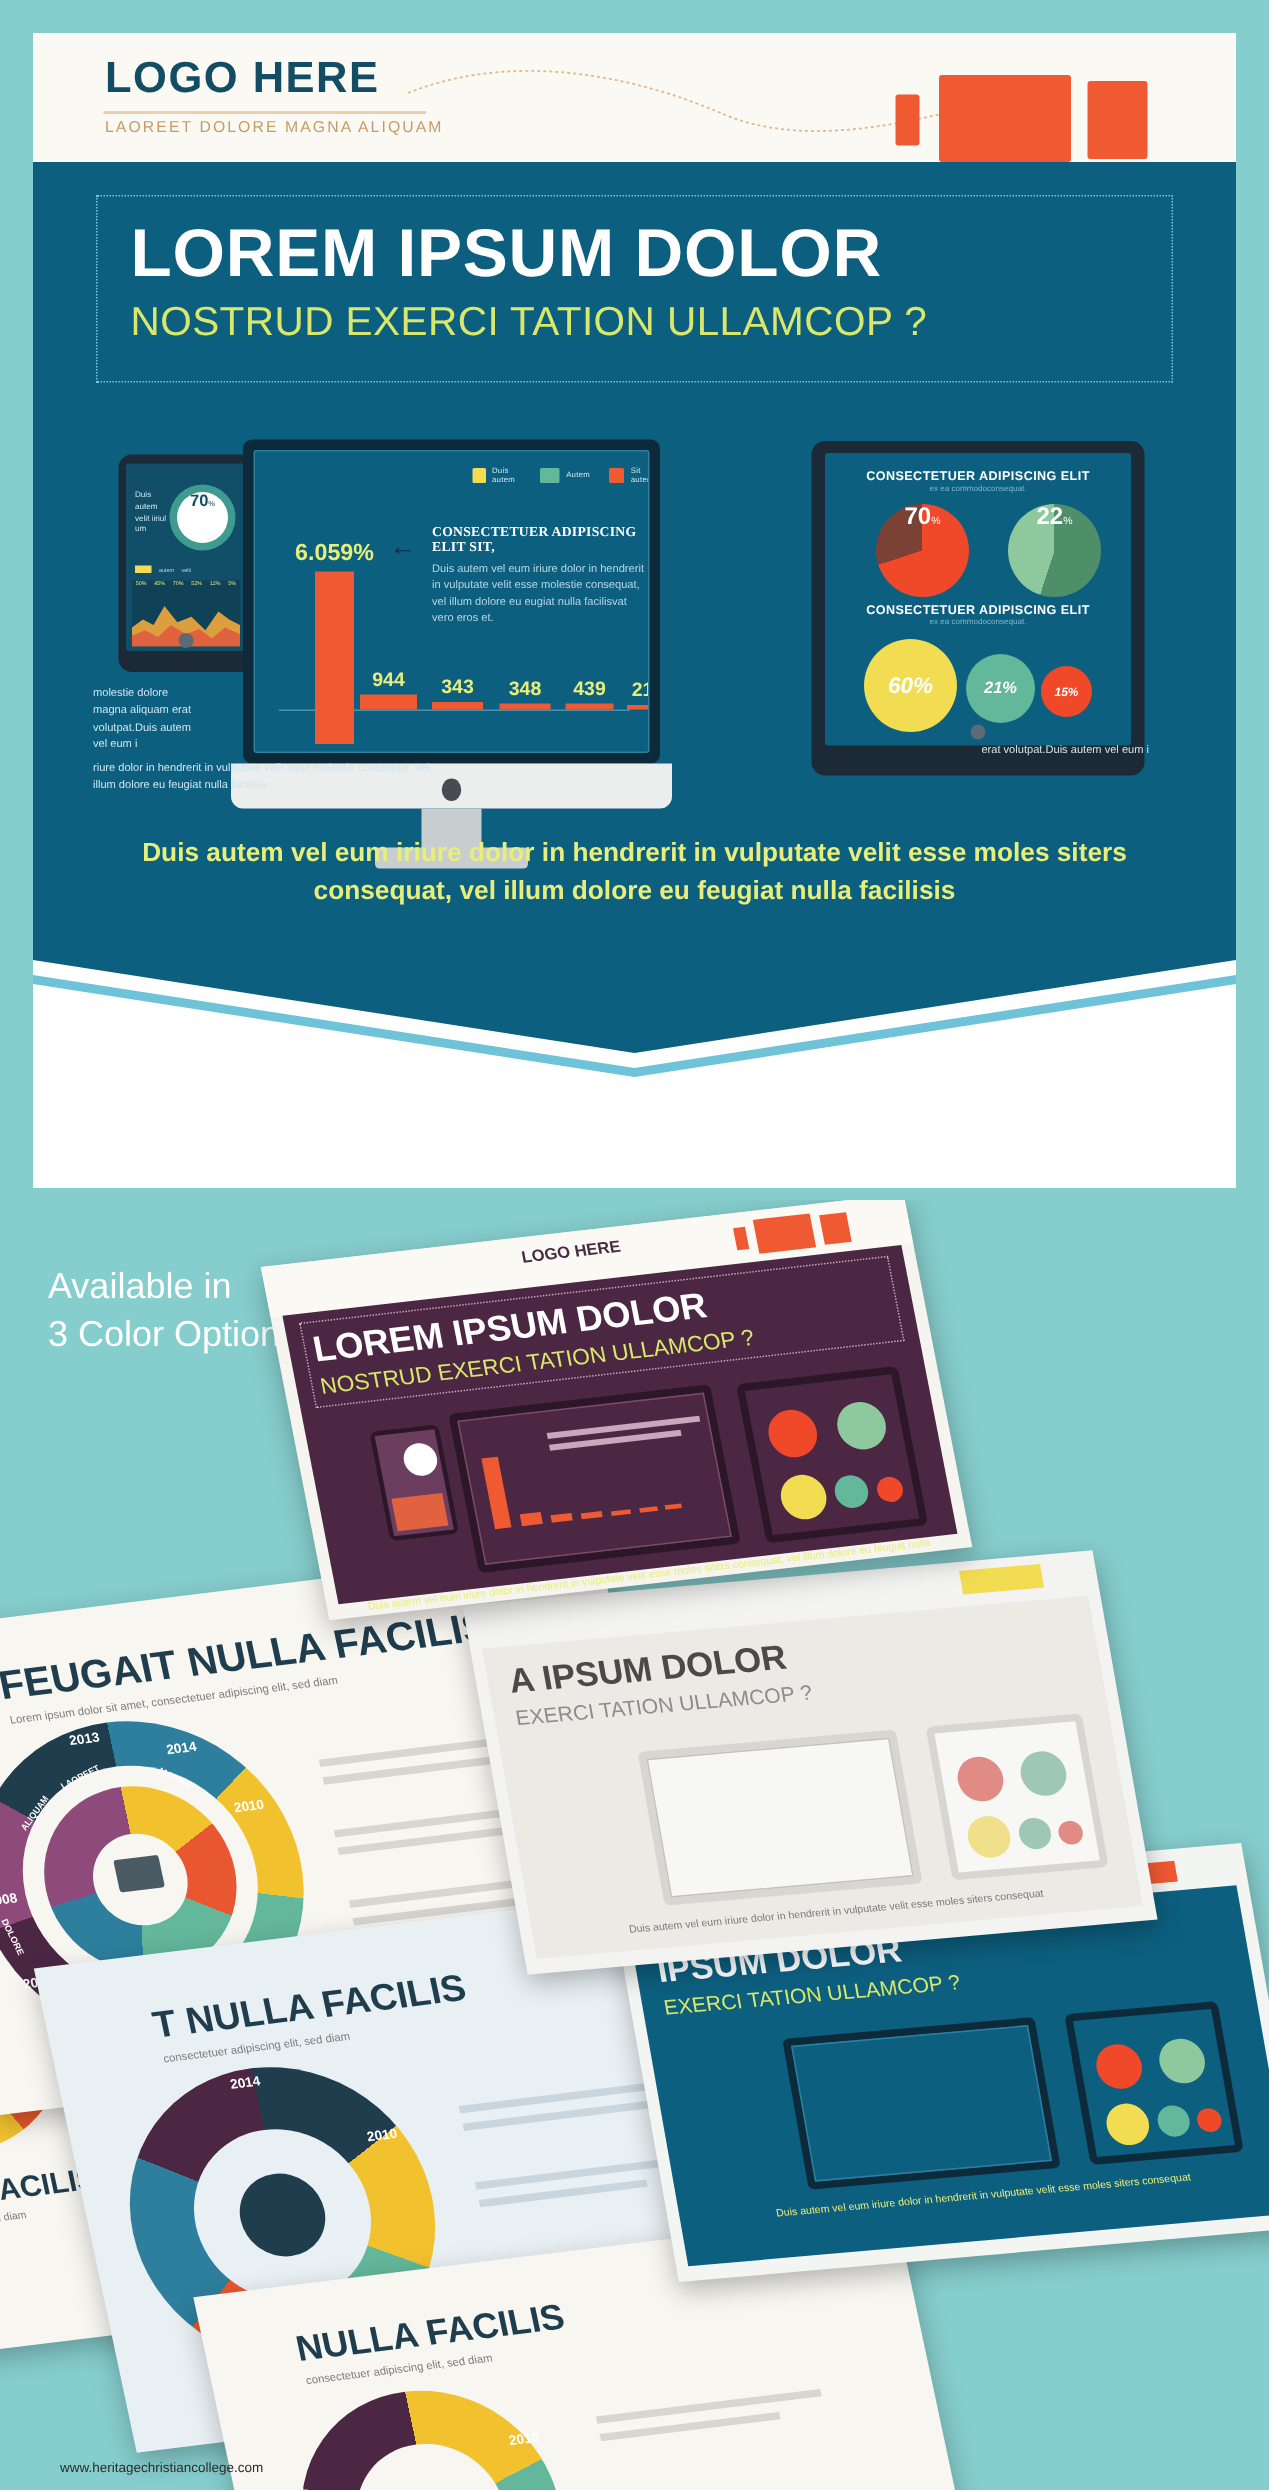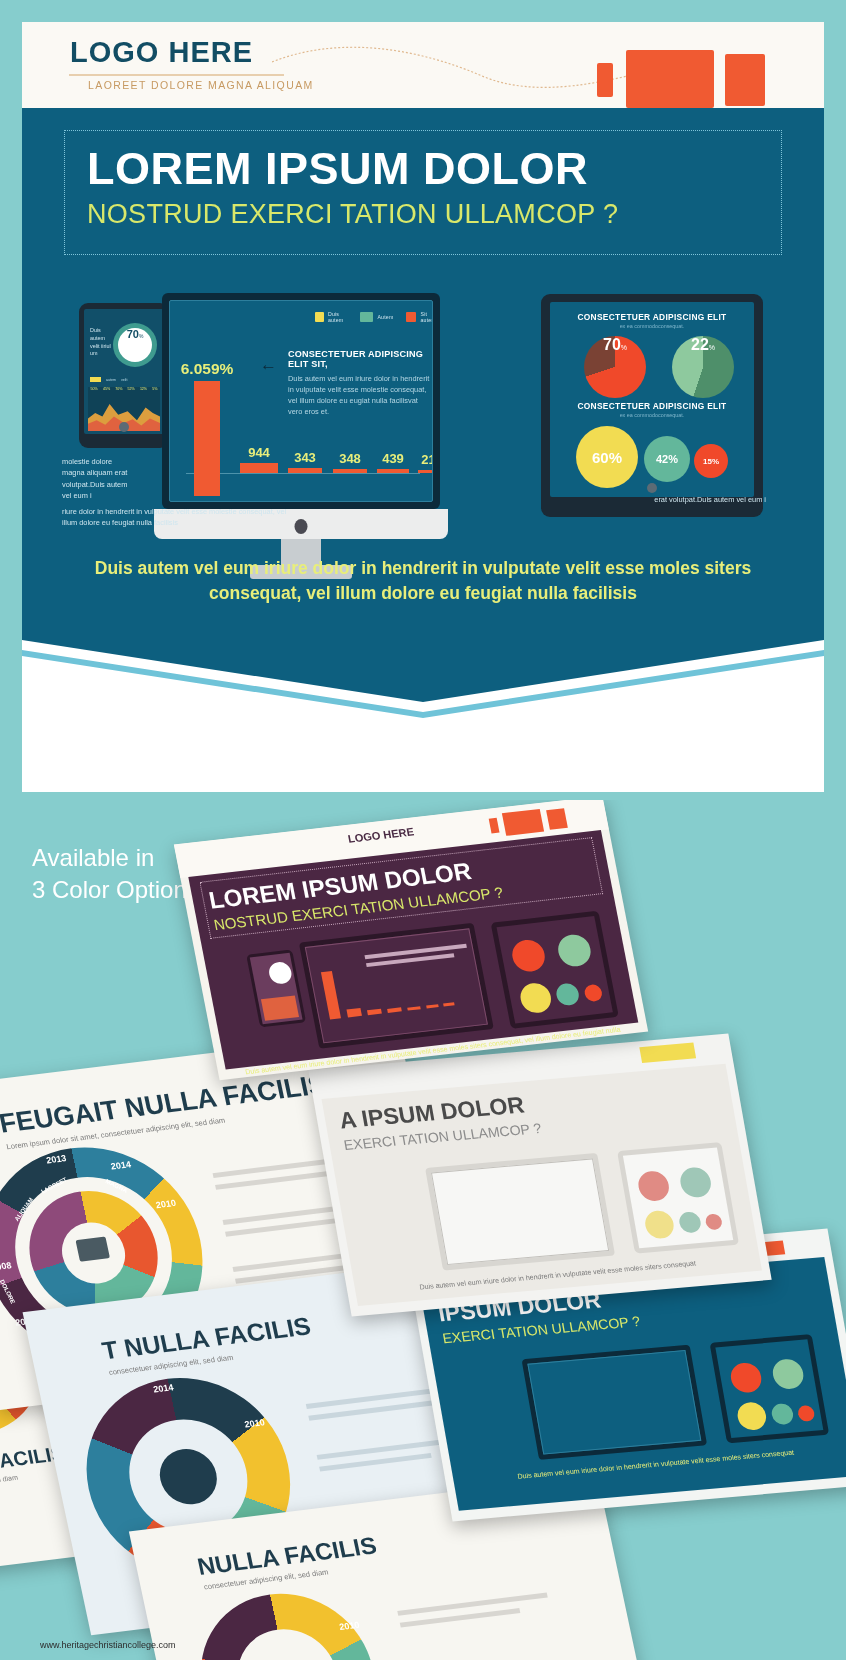--- a/index.html
+++ b/index.html
@@ -10,21 +10,21 @@
     overflow:hidden;
     position:relative;
   }
   
   .poster-wrap { position:absolute; left:0; top:0; width:846px; height:800px; background:#86cdcd; }
   .poster { position:absolute; left:22px; top:22px; width:802px; height:770px; background:#ffffff; overflow:hidden; }
 
   .hdr { position:relative; height:86px; background:#fbf9f4; overflow:hidden; }
   .logo-text { position:absolute; left:48px; top:14px; font-size:29px; font-weight:bold; letter-spacing:1px; color:#124d64; }
   .logo-rule { position:absolute; left:47px; top:52px; width:215px; height:2px; background:#e8cfae; }
-  .logo-sub { position:absolute; left:48px; top:57px; font-size:10.5px; letter-spacing:1.4px; color:#c79a62;margin-left:18px; }
+  .logo-sub { position:absolute; left:48px; top:57px; font-size:10.5px; letter-spacing:1.4px; color:#c79a62; }
   .hdr-dots { position:absolute; left:250px; top:20px; width:420px; height:60px; }
   .dev-phone { position:absolute; left:575px; top:41px; width:16px; height:34px; background:#f05a32; border-radius:2px; }
   .dev-mon { position:absolute; left:604px; top:28px; width:88px; height:58px; background:#f05a32; border-radius:2px; }
   .dev-tab { position:absolute; left:703px; top:32px; width:40px; height:52px; background:#f05a32; border-radius:2px; }
 
   .body-main { position:relative; height:610px; background:#0d5f7f; }
 
   .title-box { position:absolute; left:42px; top:22px; right:42px; height:125px; border:1px dotted #7fc4da; }
   .title-1 { position:absolute; left:22px; top:12px; font-size:45px; font-weight:bold; color:#ffffff; letter-spacing:0.5px; }
   .title-2 { position:absolute; left:22px; top:68px; font-size:27px; color:#d9e86a; letter-spacing:0.3px; }
@@ -45,21 +45,21 @@
 
   .bars { position:absolute; left:16px; top:28px; right:12px; bottom:14px; }
   .bar-col { position:absolute; bottom:14px; }
   .bar-rect { background:#f05a32; width:100%; }
   .bar-lab { position:absolute; left:50%; transform:translateX(-50%); bottom:100%; margin-bottom:3px; font-size:13px; font-weight:bold; color:#e8ee7a; white-space:nowrap; }
   .bar-lab.big { font-size:15.5px; }
   .bars-axis { position:absolute; left:0; right:0; bottom:13px; height:1px; background:#4d93ab; }
 
   .callout { position:absolute; left:118px; top:48px; width:146px; }
   .callout-arrow { position:absolute; left:-28px; top:6px; font-size:17px; color:#0c2a3a; font-weight:bold; }
-  .callout-h { font-size:9.1px; font-weight:bold; color:#ffffff; letter-spacing:0.2px; }
+  .callout-h { font-size:9.1px; font-weight:bold; color:#ffffff; letter-spacing:0.2px;font-family:Liberation Serif, serif; }
   .callout-p { margin-top:4px; font-size:7.4px; line-height:1.5; color:#b5d7e4; }
 
   
   .phone { position:absolute; left:57px; top:195px; width:90px; height:145px; background:#1b2a36; border-radius:9px; padding:6px 5px 14px 5px; }
   .ph-screen { position:relative; width:100%; height:100%; background:#114f69; border-radius:2px; overflow:hidden; }
   .ph-home { position:absolute; left:50%; bottom:2px; width:10px; height:10px; background:#5c6b75; border-radius:50%; transform:translateX(-50%); }
   .ph-txt { position:absolute; left:6px; top:18px; font-size:5.4px; line-height:1.45; color:#cfe6ef; width:26px; }
   .ph-ring { position:absolute; right:7px; top:14px; width:44px; height:44px; border-radius:50%; background:#3f9b8f; display:flex; align-items:center; justify-content:center; }
   .ph-ring-in { width:34px; height:34px; border-radius:50%; background:#ffffff; display:flex; align-items:baseline; justify-content:center; }
   .ph-ring-in b { font-size:11px; color:#124d64; }
@@ -75,21 +75,21 @@
   .tablet { position:absolute; left:519px; top:186px; width:222px; height:223px; background:#1b2a36; border-radius:9px; padding:8px 9px 20px 9px; }
   .tb-screen { position:relative; width:100%; height:100%; background:#0d5f7f; border-radius:2px; overflow:hidden; }
   .tb-home { position:absolute; left:50%; bottom:4px; width:10px; height:10px; background:#5c6b75; border-radius:50%; transform:translateX(-50%); }
   .tb-h { font-size:8.4px; font-weight:bold; color:#ffffff; letter-spacing:0.3px; text-align:center; }
   .tb-sub { font-size:5.4px; color:#7fb6cc; text-align:center; margin-top:1px; }
   .pies { position:relative; height:67px; margin-top:5px; }
   .pie { position:absolute; width:62px; height:62px; border-radius:50%; display:flex; align-items:baseline; justify-content:center; }
   .pie b { font-size:16px; color:#ffffff; font-weight:bold; }
   .pie i { font-size:7px; font-style:normal; color:#ffffff; }
   .bubbles { position:relative; height:70px; margin-top:6px; }
-  .bub { position:absolute; border-radius:50%; display:flex; align-items:center; justify-content:center; color:#ffffff; font-weight:bold; }
+  .bub { position:absolute; border-radius:50%; display:flex; align-items:center; justify-content:center; color:#ffffff; font-weight:bold;font-style:italic; }
 
   .cap { position:absolute; font-size:7.4px; line-height:1.55; color:#cfe6ef; }
   .cap-left { left:40px; top:348px; width:74px; }
   .cap-right { left:558px; top:386px; width:186px; text-align:right; }
   .cap-bl { left:40px; top:398px; width:235px; }
   .cap-br { left:408px; top:398px; width:330px; text-align:right; }
 
   .footline { position:absolute; left:38px; right:38px; top:448px; text-align:center; font-size:17.5px; font-weight:bold; line-height:1.45; color:#e8ee7a; }
 
   .chev { position:absolute; left:0; bottom:0; width:802px; height:86px; background:#ffffff; }
@@ -232,21 +232,21 @@
               <span class="lg-item">
                 <span class="lg-sw" style="background:#f05a32"></span>
                 <span class="lg-tx">Sit autem</span>
               </span>
 
             </div>
 
             <div class="bars">
               <div class="bars-axis"></div>
 
-              <div class="bar-col" style="left:8px; width:26px; height:92px;">
+              <div class="bar-col" style="left:24px; width:26px; height:92px;">
                 <div class="bar-lab big">6.059%</div>
                 <div class="bar-rect" style="height:115px;"></div>
               </div>
               <div class="bar-col" style="left:54px; width:38px; height:10px;">
                 <div class="bar-lab">944</div>
                 <div class="bar-rect" style="height:10px;"></div>
               </div>
               <div class="bar-col" style="left:102px; width:34px; height:5px;">
                 <div class="bar-lab">343</div>
                 <div class="bar-rect" style="height:5px;"></div>
@@ -295,21 +295,21 @@
                 <b>22</b>
                 <i>%</i>
               </div>
             </div>
 
             <div class="tb-h">CONSECTETUER ADIPISCING ELIT</div>
             <div class="tb-sub">ex ea commodoconsequat.</div>
 
             <div class="bubbles">
               <div class="bub" style="left:16px; top:2px; width:62px; height:62px; background:#f2dc52; font-size:15px;">60%</div>
-              <div class="bub" style="left:84px; top:12px; width:46px; height:46px; background:#63b79b; font-size:11px;">42%</div>
+              <div class="bub" style="left:84px; top:12px; width:46px; height:46px; background:#63b79b; font-size:11px;">21%</div>
               <div class="bub" style="left:134px; top:20px; width:34px; height:34px; background:#f0492a; font-size:8px;">15%</div>
             </div>
           </div>
           <div class="tb-home"></div>
         </div>
       </div>
 
       <div class="cap cap-left">molestie dolore magna aliquam erat volutpat.Duis autem vel eum i</div>
       <div class="cap cap-right">erat volutpat.Duis autem vel eum i</div>
       <div class="cap cap-bl">riure dolor in hendrerit in vulputate velit esse molestie consequat, vel illum dolore eu feugiat nulla facilisis</div>

